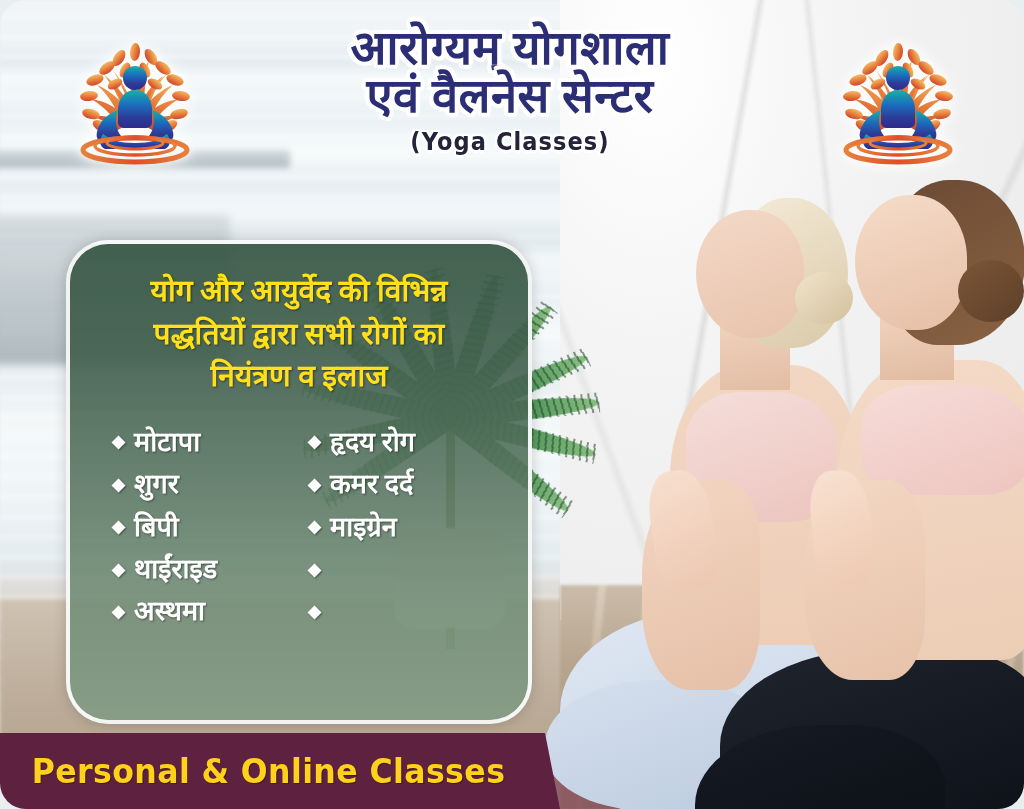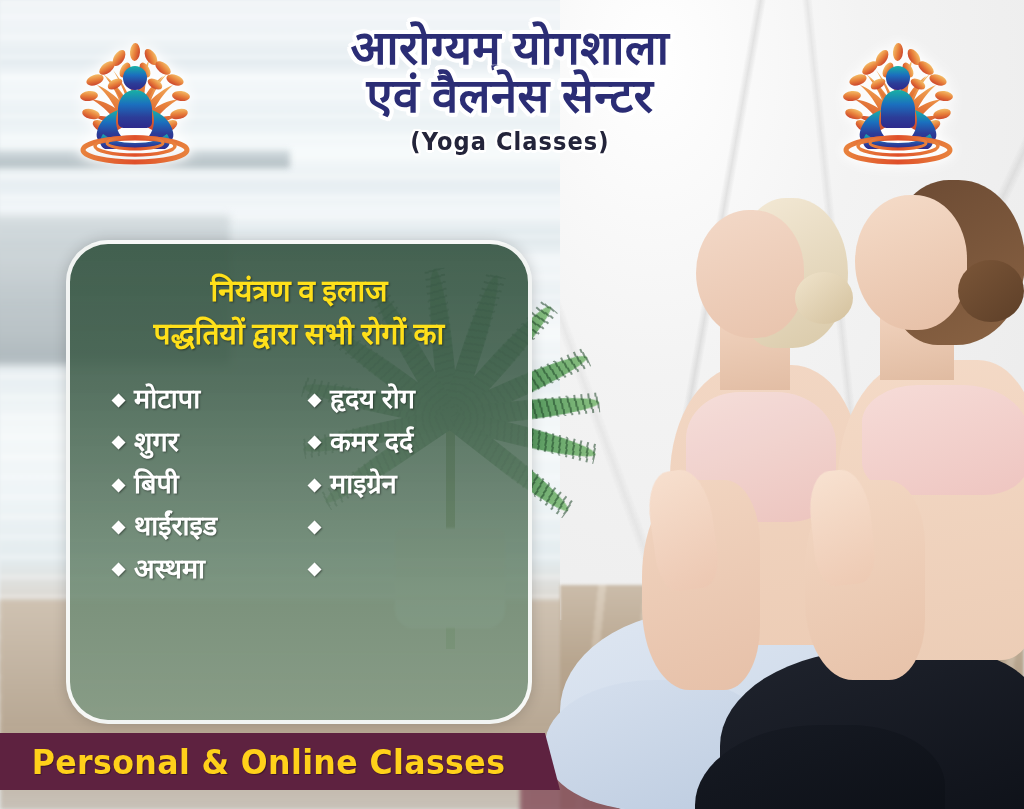--- a/index.html
+++ b/index.html
@@ -4,21 +4,21 @@
 <style>
   * { margin:0; padding:0; box-sizing:border-box; }
   html,body { width:1024px; height:809px; overflow:hidden; }
   body {
     font-family:"Liberation Sans", sans-serif;
     background:#e9eef0;
     position:relative;
   }
 
   
-  .poster { position:absolute; inset:0; overflow:hidden; }
+  .poster { position:absolute; inset:0; overflow:hidden;border-radius:26px; }
 
   
   .bg-window {
     position:absolute; left:0; top:0; width:620px; height:760px;
     background:
       linear-gradient(180deg,
         #f2f5f7 0px, #eef3f6 40px, #e4ecf0 62px, #f4f8fa 78px,
         #eaf1f4 120px, #f6fafb 150px, #e7eef2 186px, #f3f7f9 210px,
         #dfe8ec 238px, #f2f6f8 262px, #eaf0f3 300px, #f6f9fa 330px,
         #e8eff2 380px, #f4f8f9 430px, #eef4f6 500px, #e3ebee 560px,
@@ -240,21 +240,21 @@
     font-weight:bold;
     font-size:27px;
     line-height:1.2;
     text-shadow:1px 1px 2px rgba(0,0,0,.42);
     white-space:nowrap;
   }
   .li .bullet{ font-size:17px; line-height:1; color:#ffffff; }
 
   
   .banner{
-    position:absolute; left:0; top:733px; width:560px; height:57px;
+    position:absolute; left:0; top:733px; width:560px; height:76px;
     background:#5e2240;
     clip-path:polygon(0 0, 545px 0, 560px 100%, 0 100%);
     z-index:9;
     display:flex; align-items:center; justify-content:center;text-align:center;
   }
   .banner-text{
     color:#ffd11a;
     font-family:"DejaVu Sans", sans-serif;
     font-weight:bold;
     font-size:34px;
@@ -428,22 +428,23 @@
 
   <div class="header">
     <div class="title-line">आरोग्यम् योगशाला</div>
     <div class="title-line">एवं वैलनेस सेन्टर</div>
     <div class="title-sub">(Yoga Classes)</div>
   </div>
 
   <div class="panel">
     <div class="panel-inner">
       <div class="panel-heading">
+        <div>योग और आयुर्वेद की विभिन्न</div>
+        <div>पद्धतियों द्वारा सभी रोगों का</div>
         <div>नियंत्रण व इलाज</div>
-        <div>पद्धतियों द्वारा सभी रोगों का</div>
       </div>
 
       <div class="list-wrap">
         <div class="li">
           <span class="bullet">◆</span>
           <span>मोटापा</span>
         </div>
         <div class="li">
           <span class="bullet">◆</span>
           <span>हृदय रोग</span>

